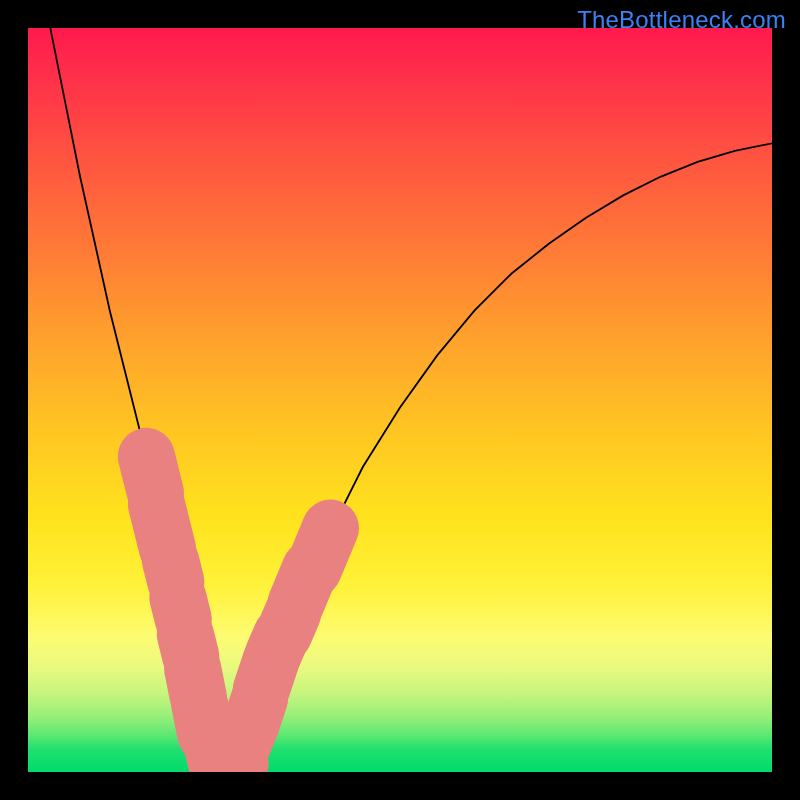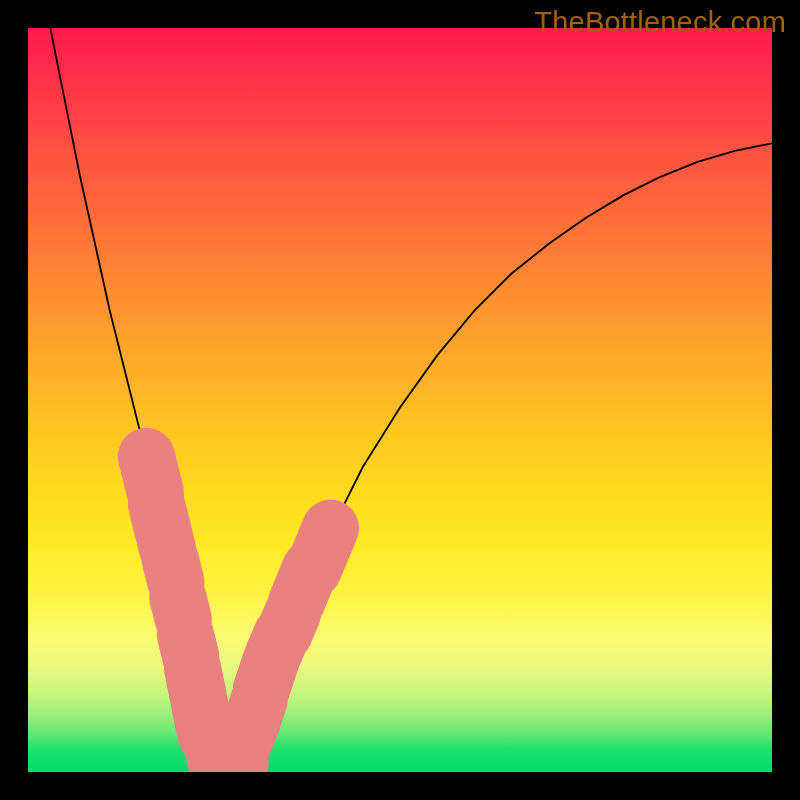--- a/index.html
+++ b/index.html
@@ -42,22 +42,22 @@
       #98ef79 92.5%,
       #5ee873 95%,
       #1fe06e 97%,
       #00db6c 100%
     );
   }
   .watermark {
     position: absolute;
     top: 6px;
     right: 14px;
-    color: #a16207;
-    font-size: 29px;
+    color: #3b82f6;
+    font-size: 24px;
     letter-spacing: 0.2px;
     font-weight: 400;
     pointer-events: none;
   }
   svg.curve {
     position: absolute;
     left: 0;
     top: 0;
     width: 744px;
     height: 744px;

